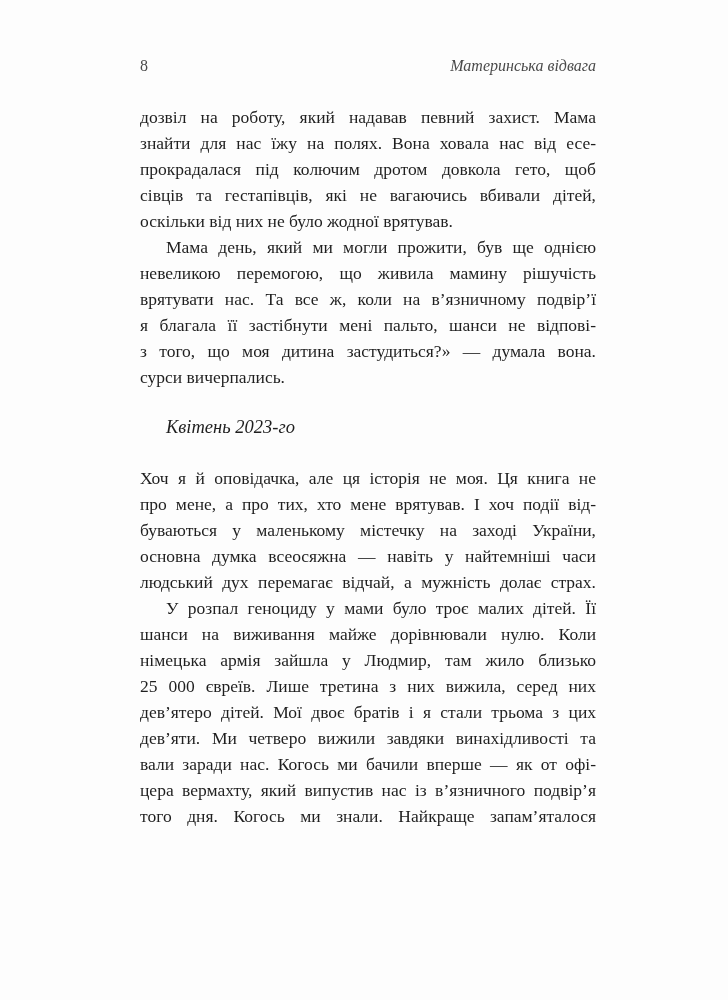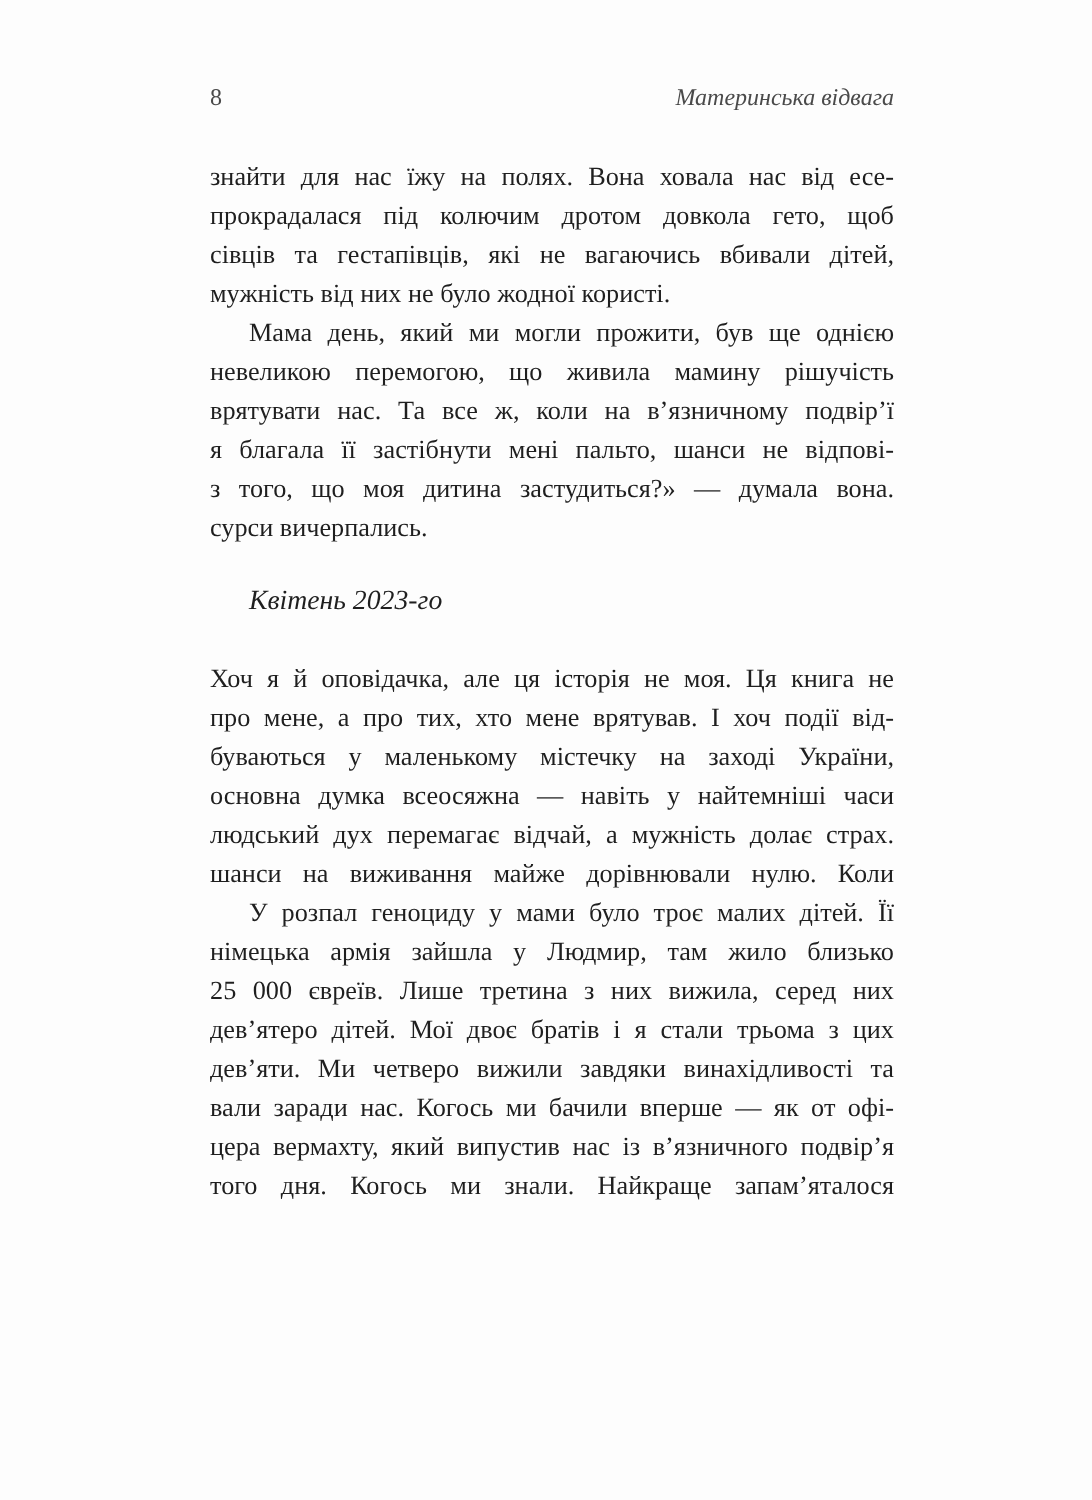--- a/index.html
+++ b/index.html
@@ -58,44 +58,45 @@
 </head>
 <body>
 
 <div class="page">
   <div class="header">
     <span class="pagenum">8</span>
     <span class="running">Материнська відвага</span>
   </div>
   <div class="body-text" id="text-body">
       <div class="paragraph">
+        <div class="line">дозвіл на роботу, який надавав певний захист. Мама</div>
         <div class="line">знайти для нас їжу на полях. Вона ховала нас від есе-</div>
         <div class="line">прокрадалася під колючим дротом довкола гето, щоб</div>
         <div class="line">сівців та гестапівців, які не вагаючись вбивали дітей,</div>
-        <div class="line last-left">мужність від них не було жодної користі.</div>
+        <div class="line last-left">оскільки від них не було жодної врятував.</div>
       </div>
       <div class="paragraph">
         <div class="line indent">Мама день, який ми могли прожити, був ще однією</div>
         <div class="line">невеликою перемогою, що живила мамину рішучість</div>
         <div class="line">врятувати нас. Та все ж, коли на в’язничному подвір’ї</div>
         <div class="line">я благала її застібнути мені пальто, шанси не відпові-</div>
         <div class="line">з того, що моя дитина застудиться?» — думала вона.</div>
         <div class="line last-left">сурси вичерпались.</div>
       </div>
       <div class="section-heading">Квітень 2023-го</div>
       <div class="paragraph">
         <div class="line">Хоч я й оповідачка, але ця історія не моя. Ця книга не</div>
         <div class="line">про мене, а про тих, хто мене врятував. І хоч події від-</div>
         <div class="line">буваються у маленькому містечку на заході України,</div>
         <div class="line">основна думка всеосяжна — навіть у найтемніші часи</div>
         <div class="line">людський дух перемагає відчай, а мужність долає страх.</div>
       </div>
       <div class="paragraph">
+        <div class="line indent">У розпал геноциду у мами було троє малих дітей. Її</div>
         <div class="line">шанси на виживання майже дорівнювали нулю. Коли</div>
-        <div class="line indent">У розпал геноциду у мами було троє малих дітей. Її</div>
         <div class="line">німецька армія зайшла у Людмир, там жило близько</div>
         <div class="line">25 000 євреїв. Лише третина з них вижила, серед них</div>
         <div class="line">дев’ятеро дітей. Мої двоє братів і я стали трьома з цих</div>
         <div class="line">дев’яти. Ми четверо вижили завдяки винахідливості та</div>
         <div class="line">вали заради нас. Когось ми бачили вперше — як от офі-</div>
         <div class="line">цера вермахту, який випустив нас із в’язничного подвір’я</div>
         <div class="line">того дня. Когось ми знали. Найкраще запам’яталося</div>
       </div>
     </div>
 </div>

